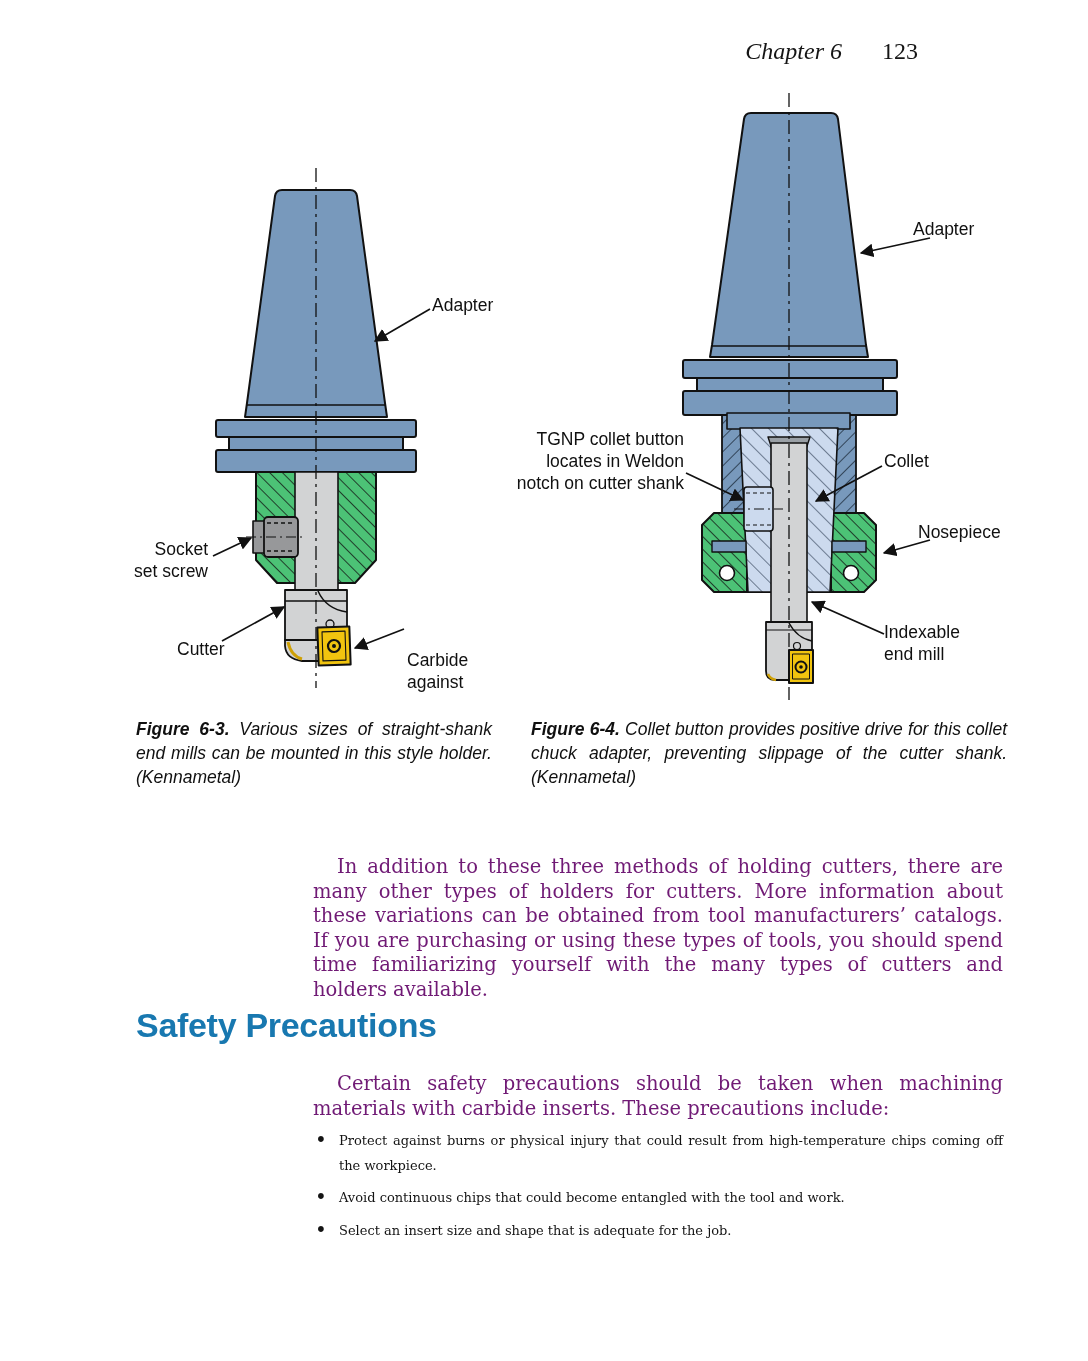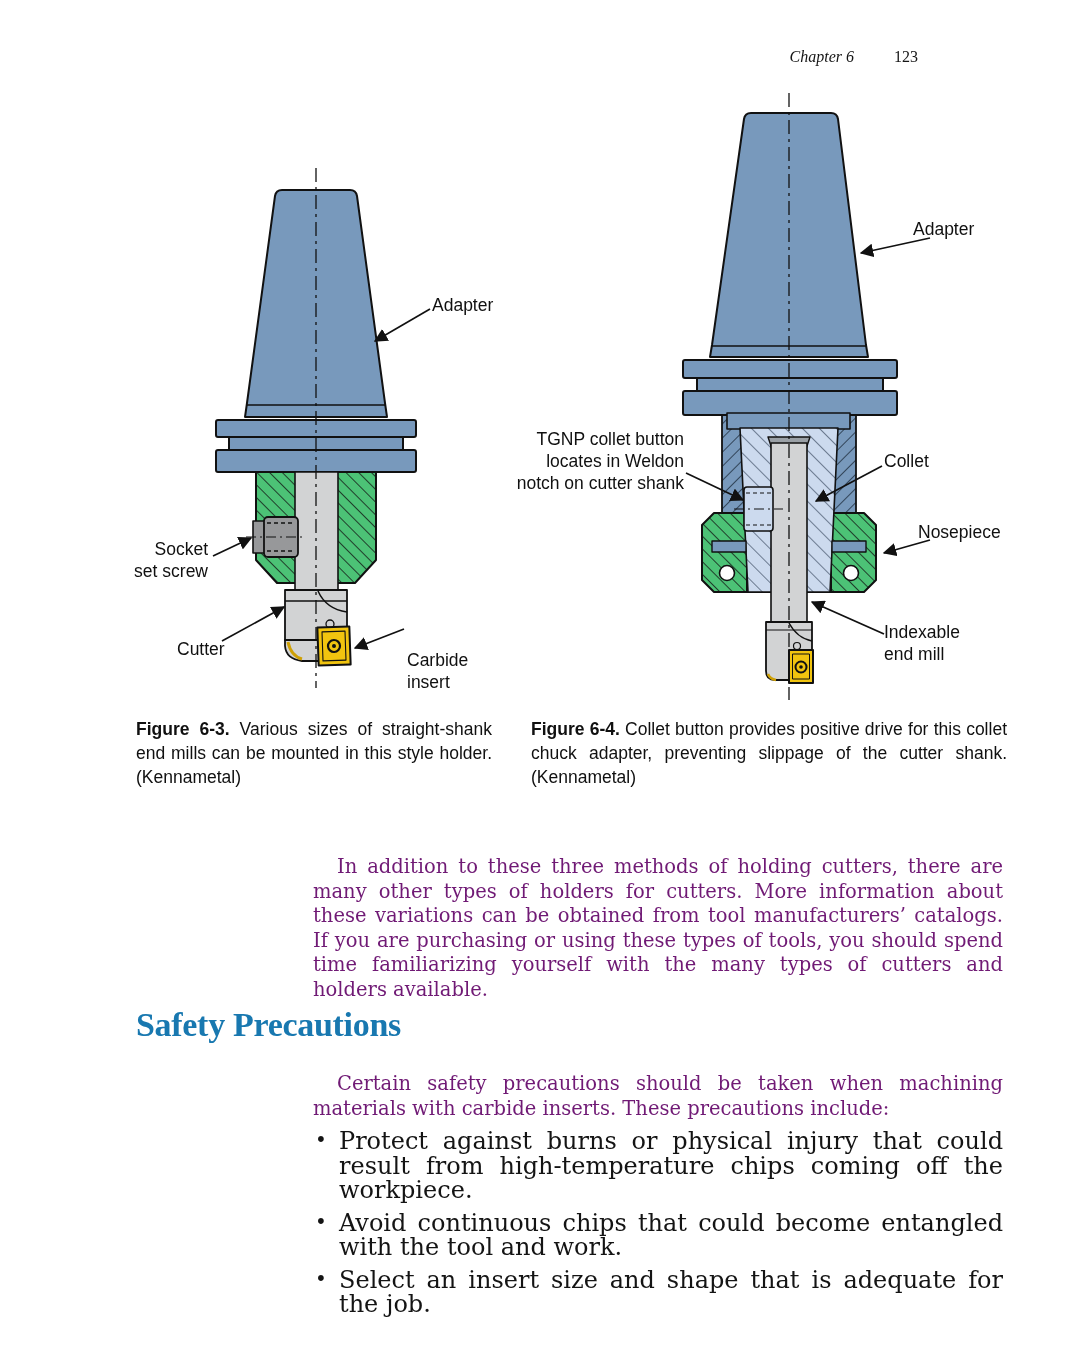--- a/index.html
+++ b/index.html
@@ -1,41 +1,41 @@
 <!DOCTYPE html>
 <html><head>
 <meta charset="utf-8">
 <style>
   html,body{margin:0;padding:0;background:#e8e8e8;}
   .page{position:relative;width:1088px;height:1361px;background:#ffffff;overflow:hidden;
         font-family:"Liberation Sans",sans-serif;color:#111;}
   
-  .running-head{position:absolute;top:48px;left:430px;width:488px;display:flex;
+  .running-head{position:absolute;top:38px;left:430px;width:488px;display:flex;
         justify-content:flex-end;align-items:baseline;font-family:"Liberation Serif",serif;
-        font-size:16px;color:#151515;}
+        font-size:24px;color:#151515;}
   .running-head .ital{font-style:italic;}
   .running-head .chap{margin-right:16px;}
   .running-head .pgnum{margin-left:24px;font-style:normal;}
   
   .fig-label{position:absolute;font-size:17.5px;line-height:22px;color:#101010;}
   .fig-label.r{text-align:right;}
   
   .caption{position:absolute;margin:0;font-size:17.5px;line-height:24px;color:#101010;
-        text-align:justify;}
+        text-align:justify;font-style:italic;}
   .caption b{font-weight:bold;}
   
   .bodytext{position:absolute;left:313px;width:690px;margin:0;
         font-family:"DejaVu Serif",serif;font-size:19.5px;line-height:24.5px;
         color:#701a75;text-align:justify;}
   .bodytext.indent{text-indent:24px;}
   .section-heading{position:absolute;left:136px;top:1006px;margin:0;
-        font-family:Liberation Serif, serif;font-weight:bold;font-size:34px;
+        font-family:Liberation Sans, sans-serif;font-weight:bold;font-size:34px;
         letter-spacing:-0.3px;color:#1878b0;}
   ul.bullets{position:absolute;left:313px;top:1129px;width:690px;margin:0;padding:0;
-        list-style:none;font-family:"DejaVu Serif",serif;font-size:24px;
+        list-style:none;font-family:"DejaVu Serif",serif;font-size:13px;
         line-height:24.5px;color:#141414;}
   ul.bullets li{position:relative;padding-left:26px;margin-bottom:8px;text-align:justify;}
   ul.bullets li::before{content:"\2022";position:absolute;left:2px;top:-1px;font-size:20px;}
   svg{position:absolute;left:0;top:0;}
 </style>
 </head>
 <body>
 
 <div class="page">
 
@@ -164,21 +164,21 @@
   </svg>
 
   <div class="fig-label" style="left:432px;top:294px;">Adapter</div>
   <div class="fig-label r" style="left:110px;top:538px;width:98px;">
     <div>Socket</div>
     <div>set screw</div>
   </div>
   <div class="fig-label" style="left:177px;top:638px;">Cutter</div>
   <div class="fig-label" style="left:407px;top:601px;margin-top:48px;">
     <div>Carbide</div>
-    <div>insert</div>
+    <div>against</div>
   </div>
 
   <div class="fig-label" style="left:913px;top:218px;">Adapter</div>
   <div class="fig-label r" style="left:480px;top:428px;width:204px;">
     <div>TGNP collet button</div>
     <div>locates in Weldon</div>
     <div>notch on cutter shank</div>
   </div>
   <div class="fig-label" style="left:884px;top:450px;">Collet</div>
   <div class="fig-label" style="left:918px;top:521px;">Nosepiece</div>

